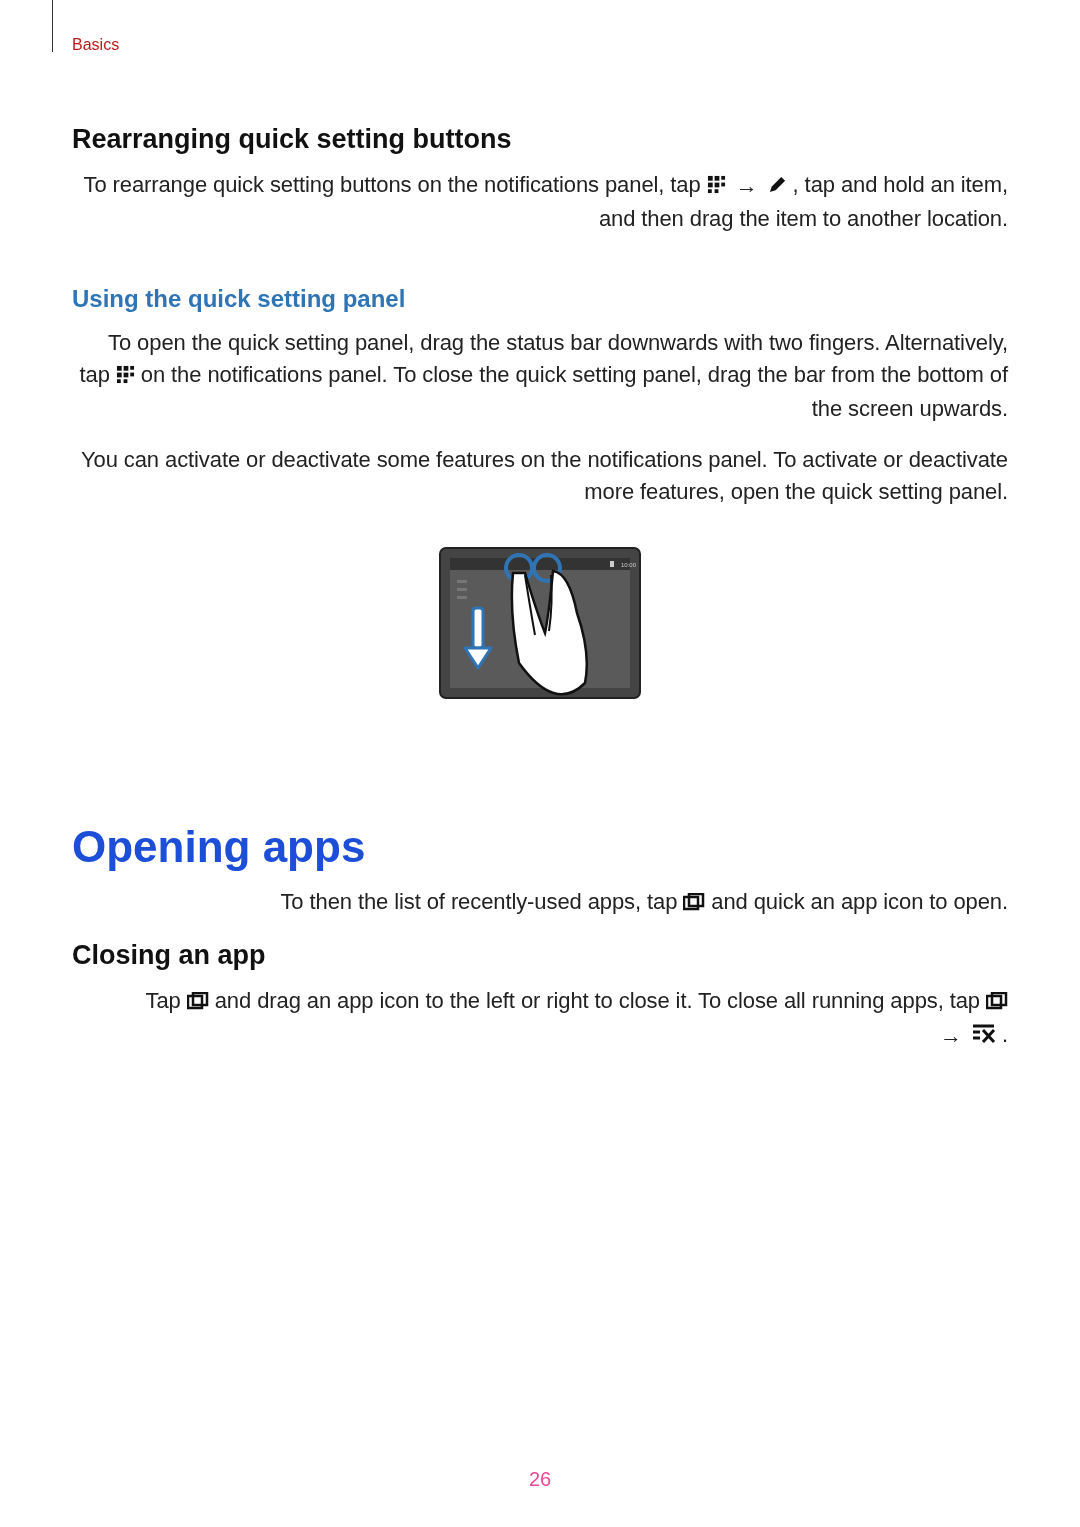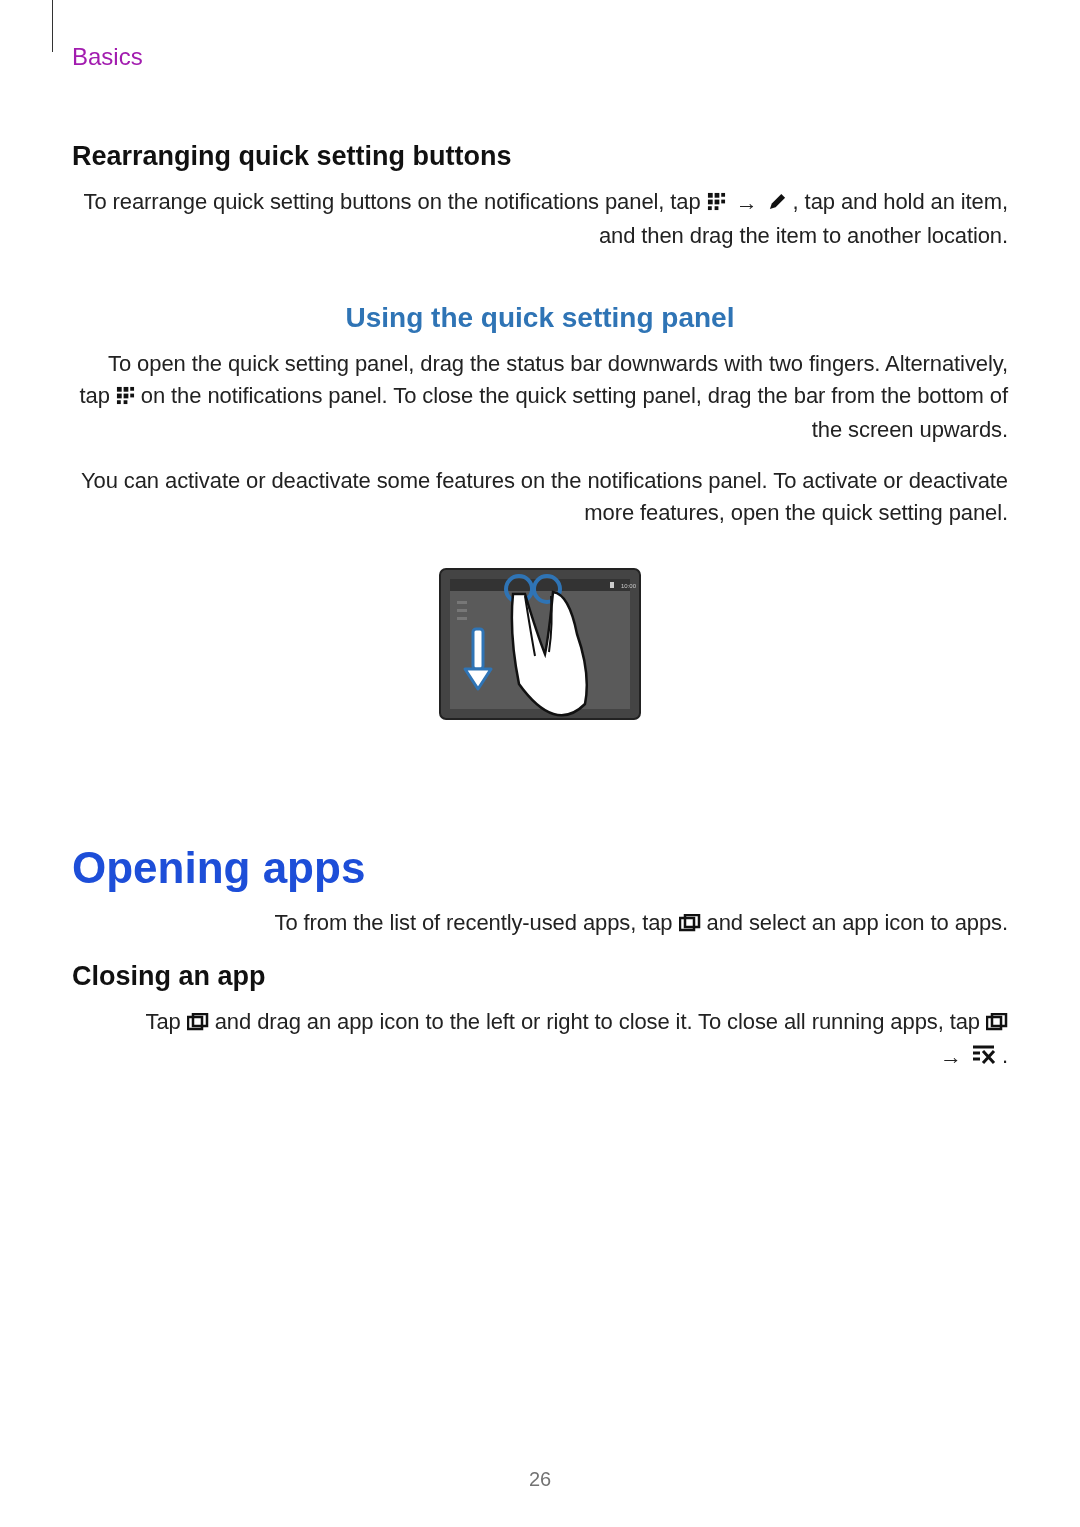--- a/index.html
+++ b/index.html
@@ -17,44 +17,43 @@
     left: 52px;
     top: 0;
     width: 0;
     height: 52px;
     border-left: 1.5px solid #333;
   }
   .content {
     padding: 36px 72px 0 72px;
   }
   .section-label {
-    font-size: 24px;
-    color: #a21caf;
+    font-size: 16px;
+    color: #b91c1c;
     margin-bottom: 70px;
-    margin-top: 7px;
+    margin-top: 0;
   }
   h3.subhead {
     font-size: 27px;
     font-weight: 700;
     margin: 12px 0 14px 0;
     color: #111;
   }
   p.body {
     font-size: 22px;
     line-height: 1.45;
     margin: 0 0 20px 0;
     letter-spacing: -0.1px;
     text-align: right;
   }
   h2.color-sub {
     color: #2f74b5;
-    font-size: 28px;
+    font-size: 24px;
     font-weight: 700;
     margin: 50px 0 14px 0;
-    text-align: center;
   }
   h1.main-head {
     color: #1d4ed8;
     font-size: 44px;
     font-weight: 700;
     margin: 80px 0 14px 0;
   }
   .inline-icon {
     display: inline-block;
     vertical-align: -2px;
@@ -65,21 +64,21 @@
     vertical-align: middle;
     margin: 0 4px;
   }
   .page-num {
     position: absolute;
     bottom: 36px;
     left: 0;
     right: 0;
     text-align: center;
     font-size: 20px;
-    color: #737373;
+    color: #ec4899;
   }
   .illus-wrap {
     text-align: center;
     margin: 12px 0 20px 0;
   }
 </style>
 </head>
 <body>
 
 <div class="side-rule"></div>
@@ -160,28 +159,28 @@
 
         <path d="M18 20 Q14 60 24 110 Q60 160 90 130 Q96 100 82 60 Q74 20 58 18 Q54 60 50 80 Q42 60 30 20 Z" fill="#fff" stroke="#111" stroke-width="2.5"></path>
         <path d="M30 22 Q36 60 40 82" fill="none" stroke="#111" stroke-width="2"></path>
         <path d="M56 22 Q58 50 54 78" fill="none" stroke="#111" stroke-width="2"></path>
       </g>
     </svg>
   </div>
 
   <h1 class="main-head">Opening apps</h1>
   <p class="body">
-    <span>To from the list of recently-used apps, tap </span>
+    <span>To then the list of recently-used apps, tap </span>
     <span class="inline-icon">
       <svg width="22" height="18" viewBox="0 0 22 18">
           <rect x="1" y="4" width="14" height="12" fill="none" stroke="#111" stroke-width="2.5"></rect>
           <rect x="6" y="1" width="14" height="12" fill="none" stroke="#111" stroke-width="2.5"></rect>
         </svg>
     </span>
-    <span> and select an app icon to apps.</span>
+    <span> and quick an app icon to open.</span>
   </p>
 
   <h3 class="subhead">Closing an app</h3>
   <p class="body">
     <span>Tap </span>
     <span class="inline-icon">
       <svg width="22" height="18" viewBox="0 0 22 18">
           <rect x="1" y="4" width="14" height="12" fill="none" stroke="#111" stroke-width="2.5"></rect>
           <rect x="6" y="1" width="14" height="12" fill="none" stroke="#111" stroke-width="2.5"></rect>
         </svg>

